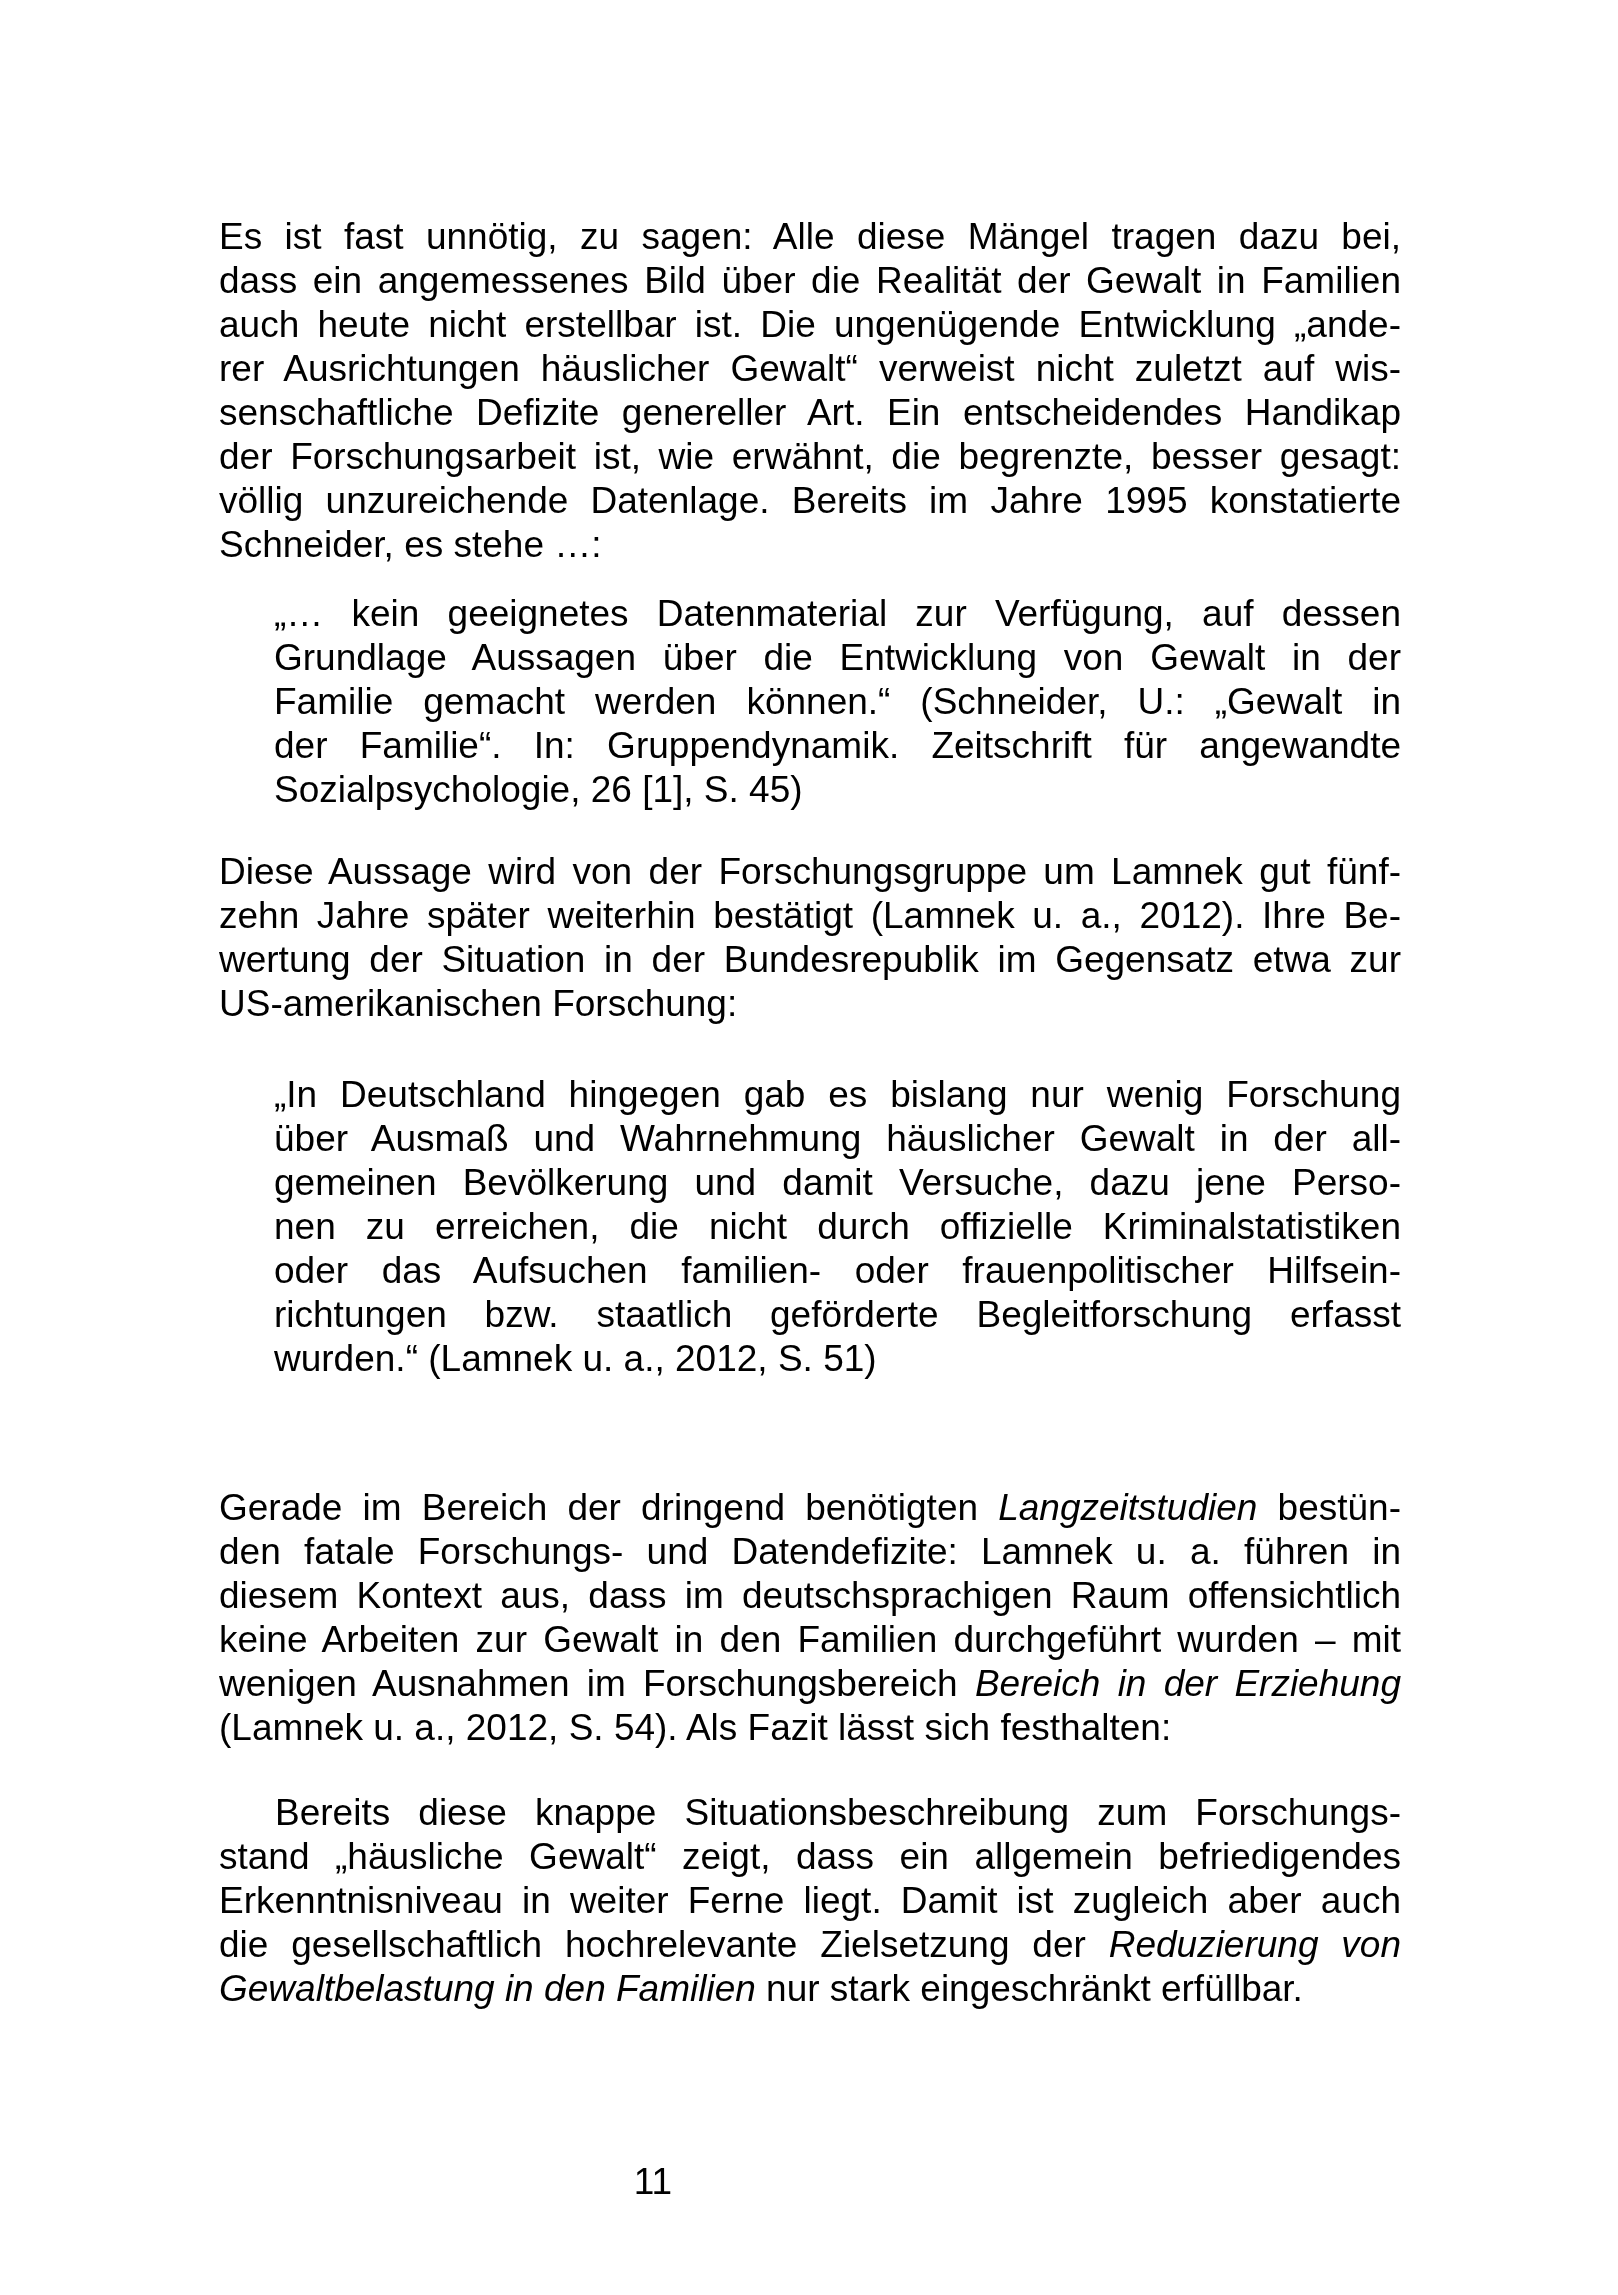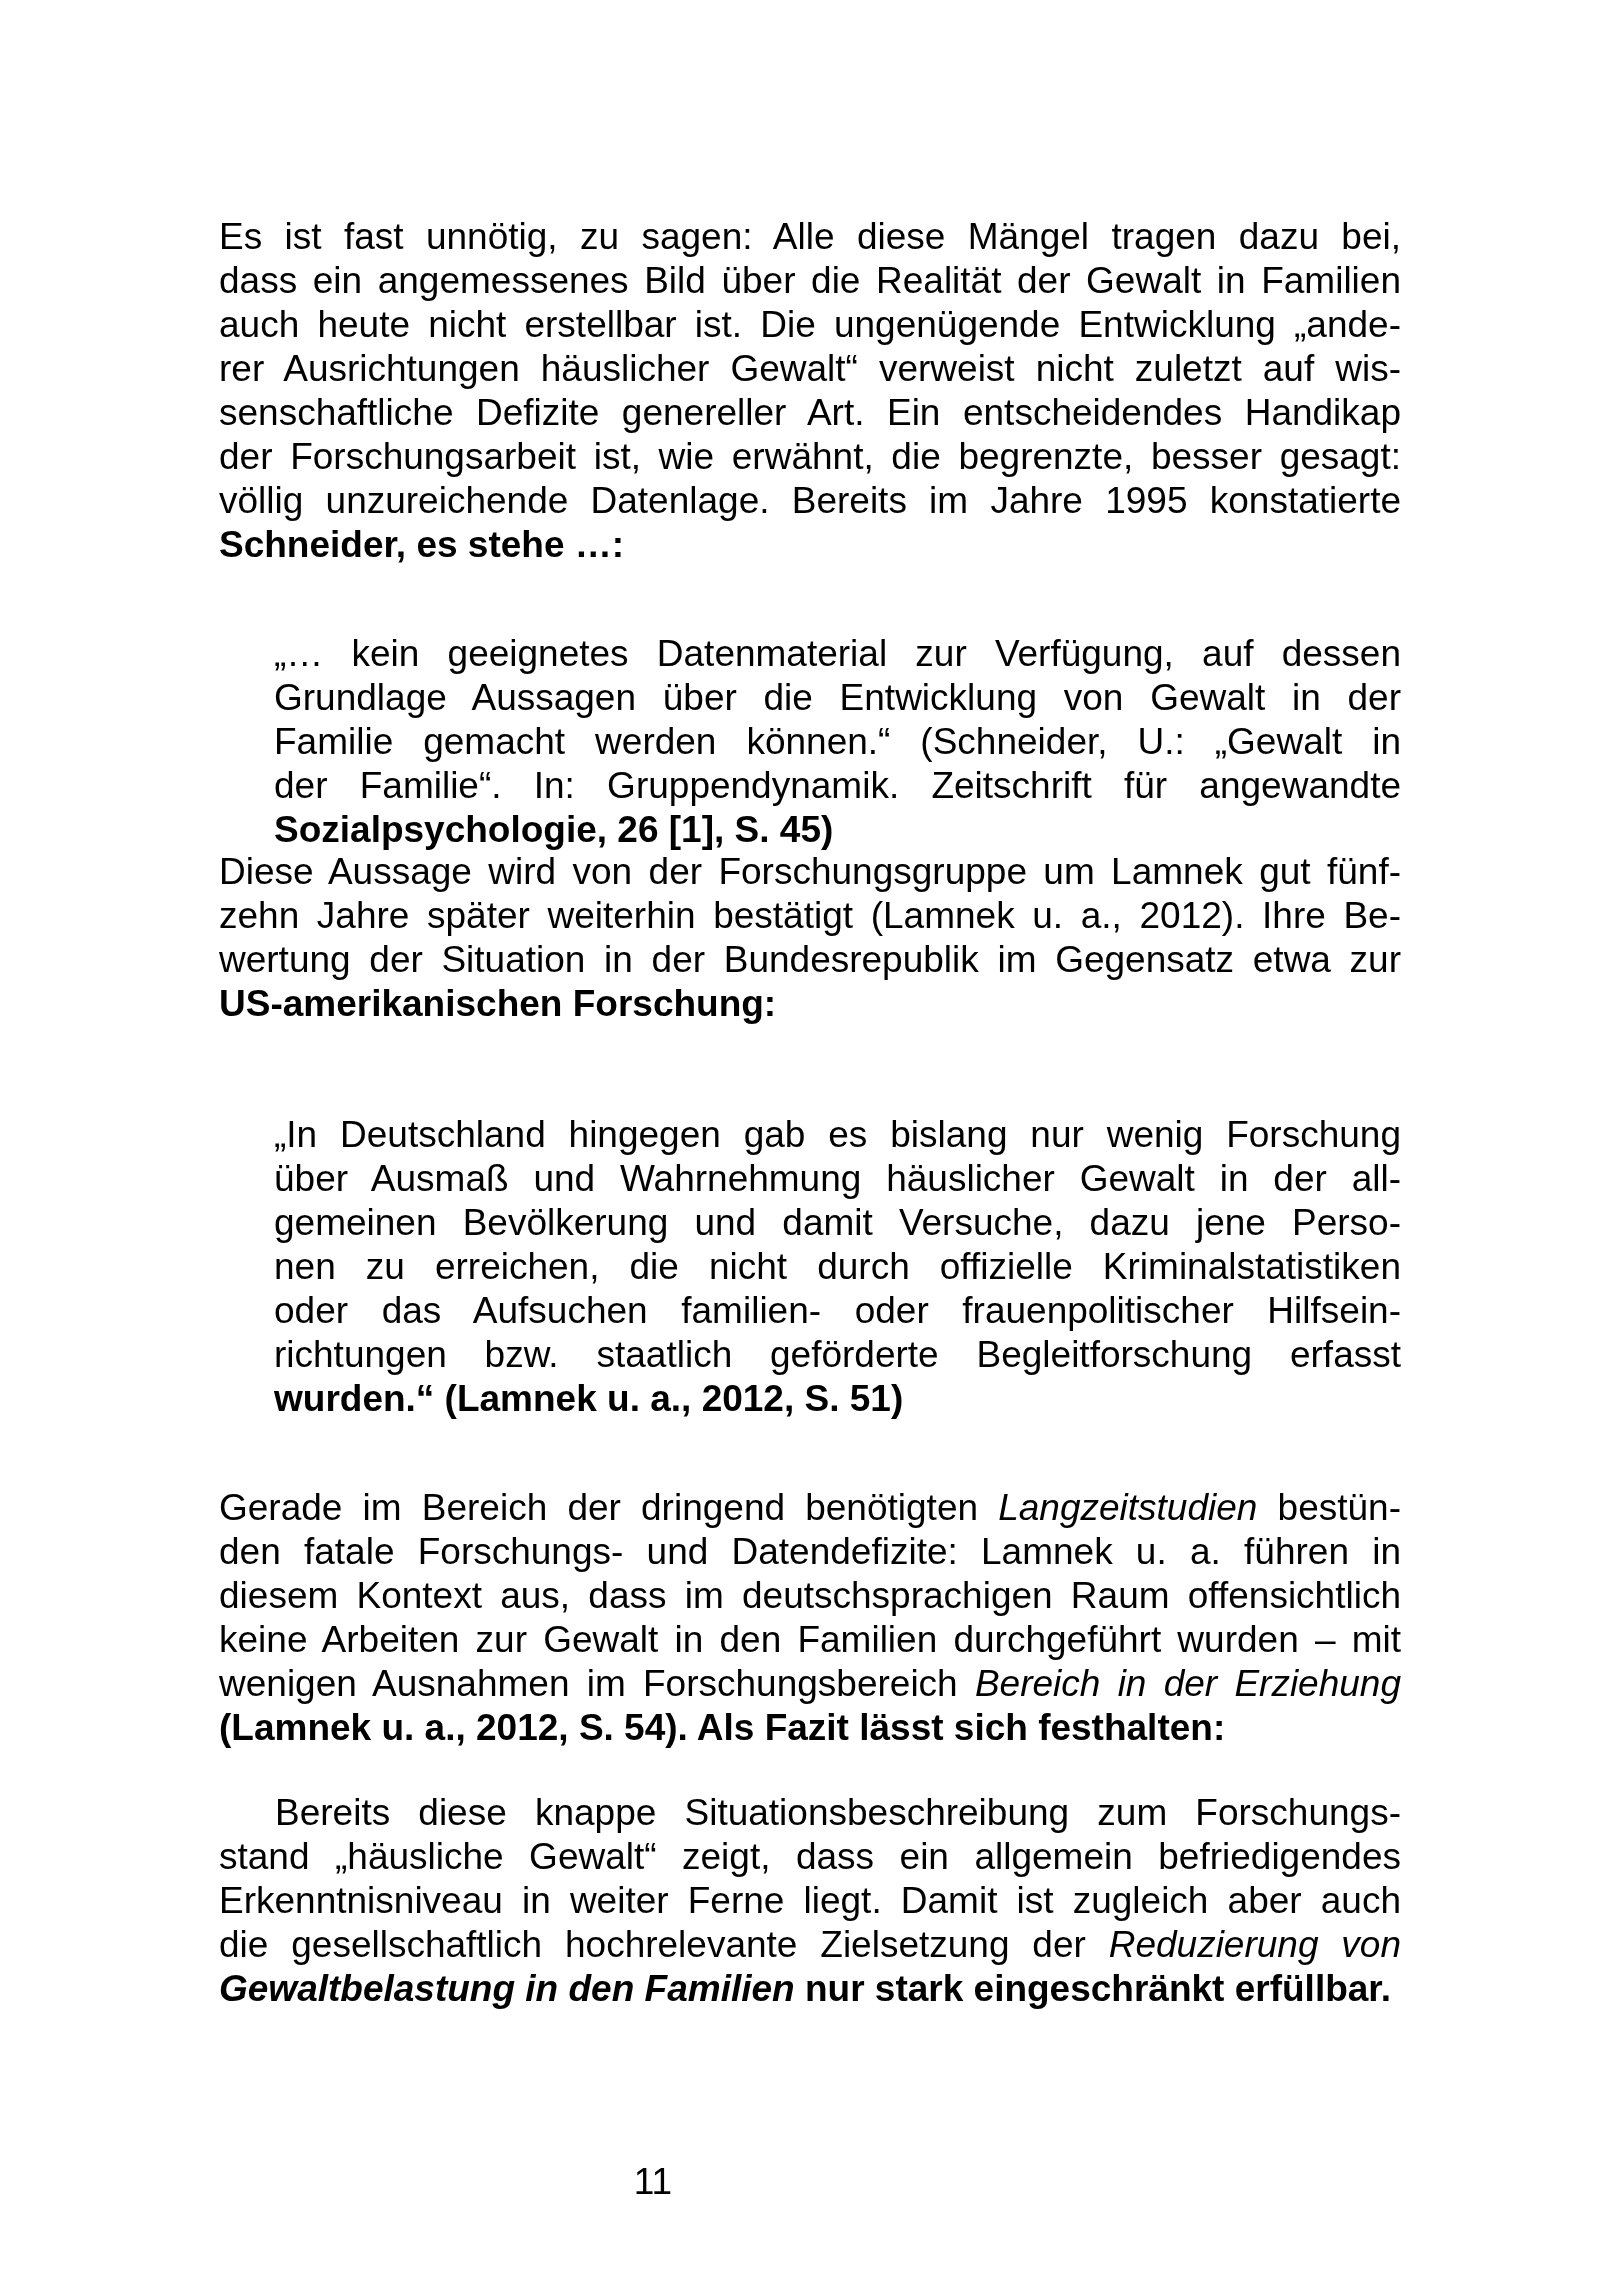--- a/index.html
+++ b/index.html
@@ -2,32 +2,32 @@
 <html style="font-size:7.4px"><head>
   <meta charset="utf-8">
   <style>
     html, body { margin: 0; padding: 0; background: #ffffff; }
     body {
       width: 1618px; height: 2295px; position: relative; overflow: hidden;
       font-family: "Liberation Sans", sans-serif; color: #000000;
     }
     .page { position: absolute; left: 0; top: 0; width: 1618px; height: 2295px; }
     .block { position: absolute; left: 219px; width: 1182px; }
-    .quote { left: 274px; width: 1127px; margin-top: 40px; }
+    .quote { left: 274px; width: 1127px; }
     .line {
       display: block;
       height: 44px;
       font-size: 37px;
       line-height: 44px;
       white-space: nowrap;
       text-align: justify;
       text-align-last: justify;
       transform: scaleX(1);
     }
-    .line.last { text-align-last: left; font-weight: bold; }
+    .line.last { text-align-last: left; }
     .line.indent { padding-left: 56px; }
     .line span.seg { display: inline; }
     em { font-style: italic; }
     .pagenum {
       position: absolute; left: 0; width: 1306px; top: 2160px;
       text-align: center; font-size: 37px; line-height: 44px;
     }
   </style>
 </head>
 <body>

